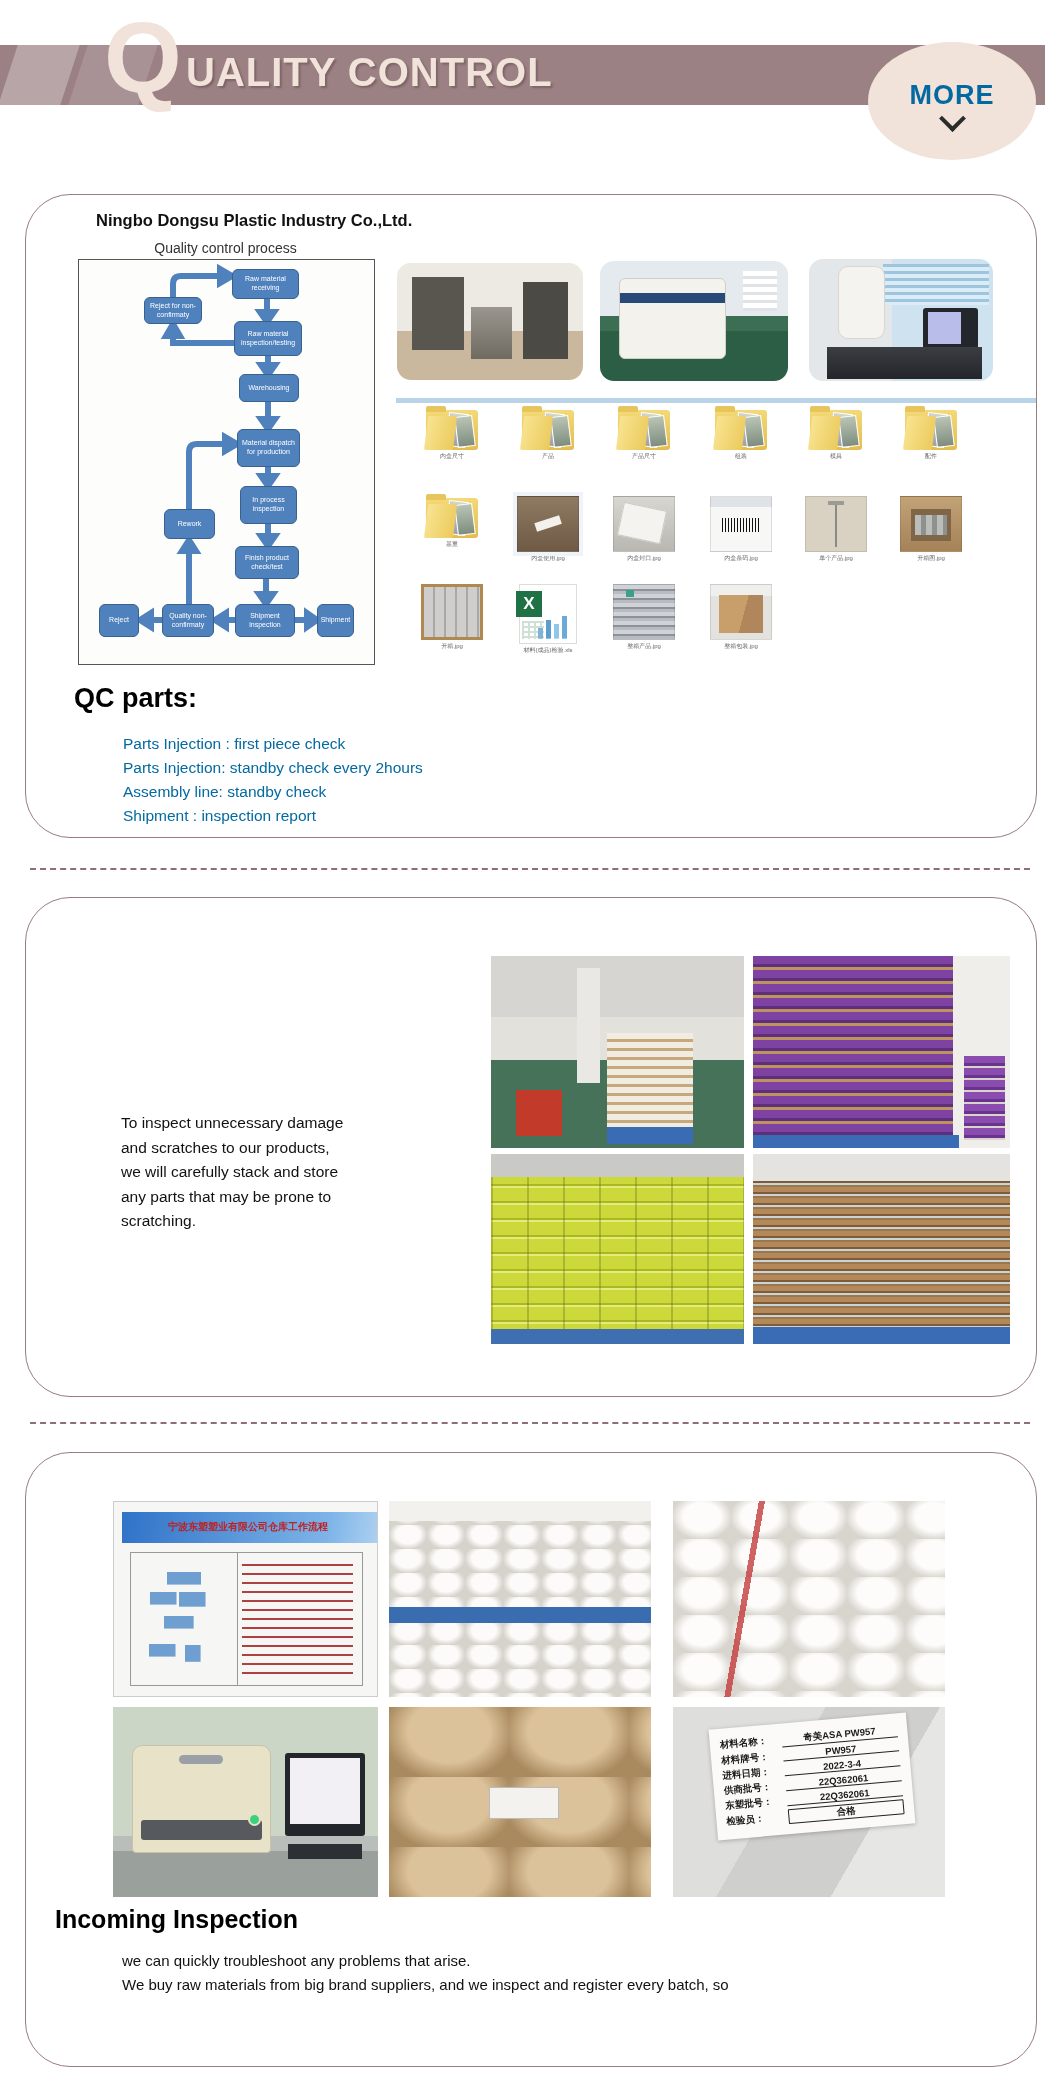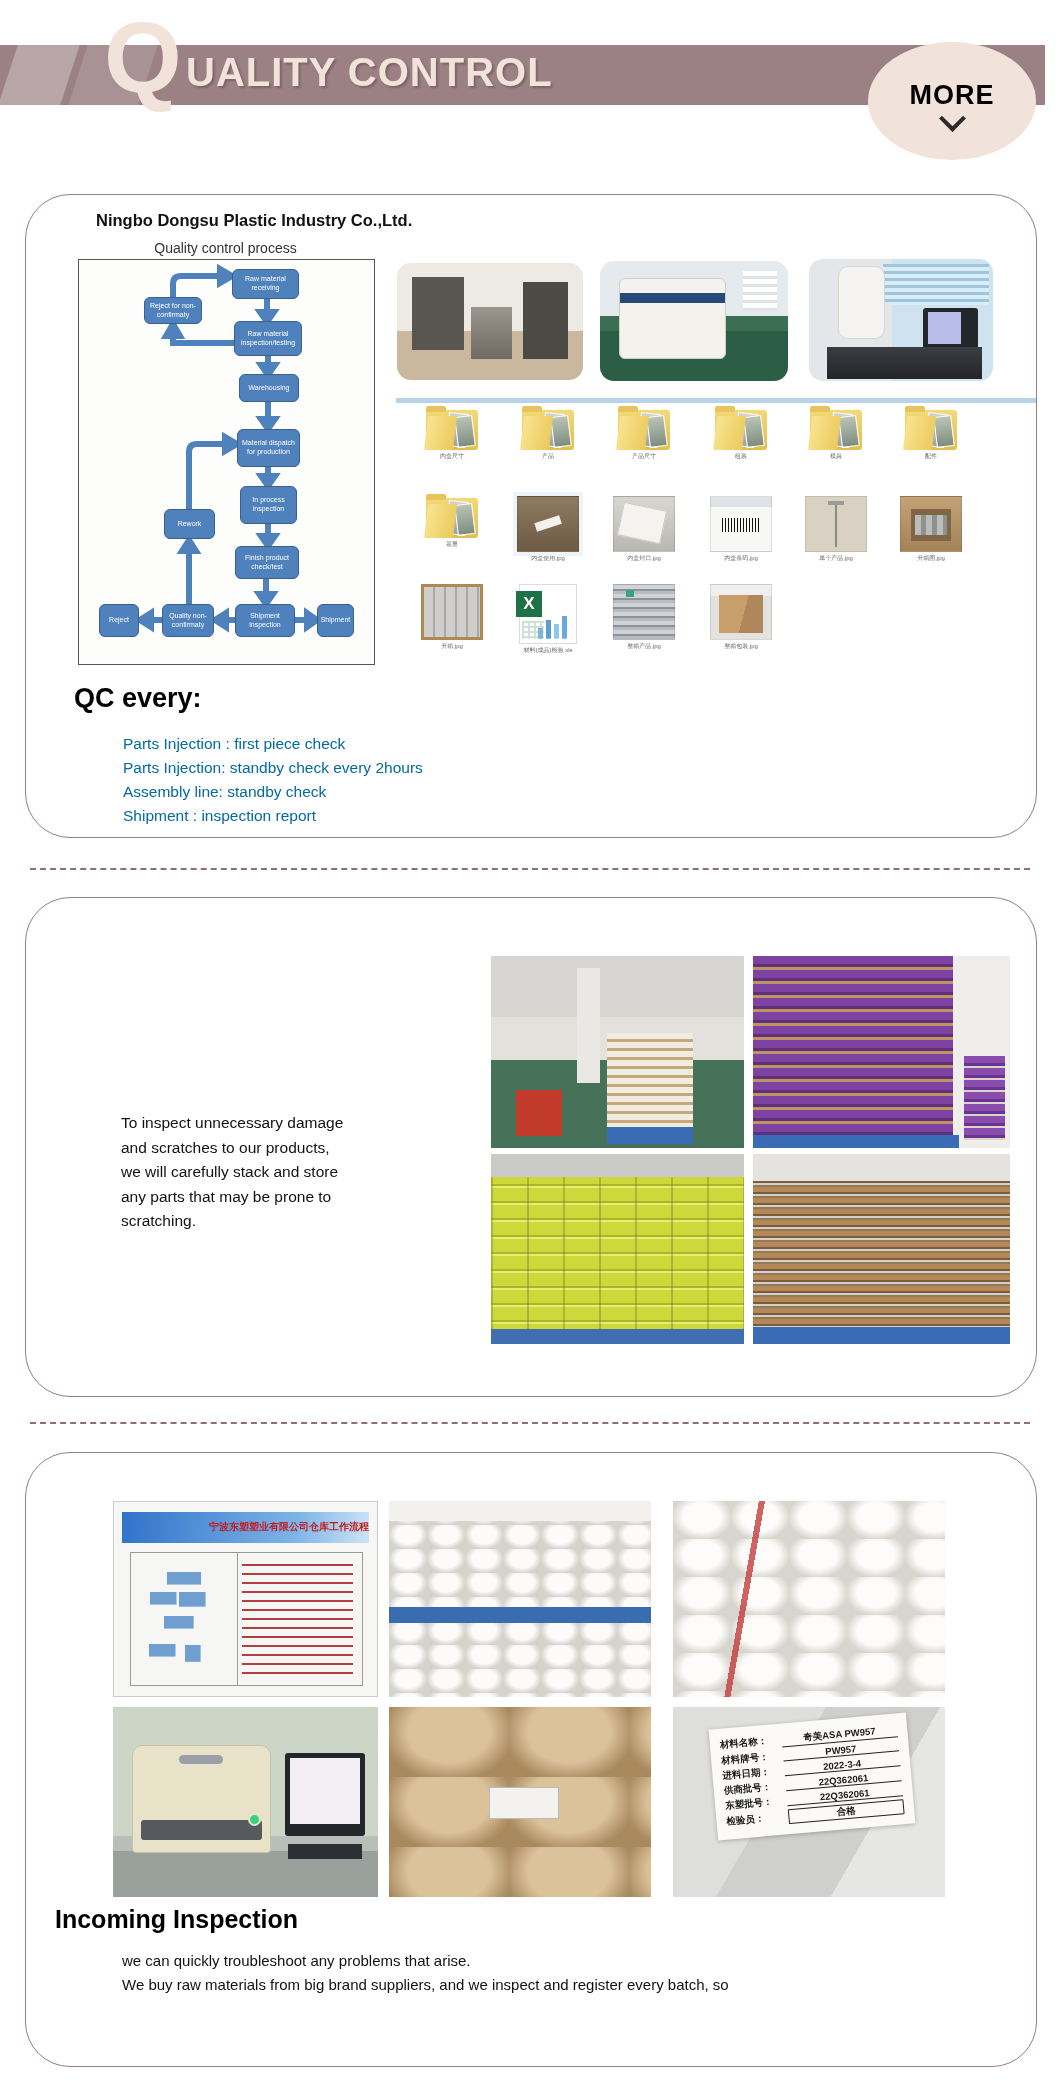--- a/index.html
+++ b/index.html
@@ -5,21 +5,21 @@
   html,body{margin:0;padding:0;background:#fff;}
   body{width:1060px;height:2095px;position:relative;font-family:"Liberation Sans",sans-serif;overflow:hidden;}
 
   
   .topbar{position:absolute;left:0;top:45px;width:1045px;height:60px;background:#9c8184;overflow:hidden;}
   .stripe1{position:absolute;left:8px;top:-5px;width:62px;height:70px;background:#b7a5a7;transform:skewX(-18deg);}
   .stripe2{position:absolute;left:78px;top:-5px;width:70px;height:70px;background:#a99296;transform:skewX(-18deg);}
   .big-q{position:absolute;left:104px;top:14px;font-size:100px;line-height:86px;font-weight:bold;color:#f1e3da;}
   .title-rest{position:absolute;left:186px;top:50px;font-size:40px;font-weight:800;color:#f1e3da;letter-spacing:1px;text-shadow:2px 2px 2px rgba(70,45,45,.35);}
   .more-btn{position:absolute;left:868px;top:42px;width:168px;height:118px;border-radius:50%;background:#f1e3da;display:flex;flex-direction:column;align-items:center;justify-content:center;cursor:pointer;}
-  .more-label{font-size:27px;font-weight:bold;color:#000000;letter-spacing:1px;margin-top:6px;}
+  .more-label{font-size:27px;font-weight:bold;color:#0369a1;letter-spacing:1px;margin-top:6px;}
   .chev{width:15px;height:15px;border-right:4px solid #2b2b2b;border-bottom:4px solid #2b2b2b;transform:rotate(45deg);margin-top:-2px;}
 
   
   .card{position:absolute;left:25px;width:1010px;border:1px solid #9a7b80;border-radius:45px;background:#fff;}
   .card1{top:194px;height:642px;}
   .card2{top:897px;height:498px;}
   .card3{top:1452px;height:613px;}
   .divider{position:absolute;left:30px;width:1000px;border-top:2px dashed #8d6f75;}
   .d1{top:868px;}
   .d2{top:1422px;}
@@ -107,21 +107,21 @@
       repeating-linear-gradient(90deg,rgba(90,100,20,.30) 0 2px,transparent 2px 36px),
       repeating-linear-gradient(180deg,#cdd83a 0 13px,#aab823 13px 15px,#e4ec7a 15px 17px);}
   .s3 .a{position:absolute;left:0;bottom:0;width:100%;height:8%;background:#3f6fb0;}
   .s4{left:727px;top:256px;width:257px;height:190px;background:
       linear-gradient(#e5e3df 0 14%,transparent 14%),
       repeating-linear-gradient(180deg,#b5885a 0 5px,#7e5c38 5px 7px,#cfd2d4 7px 9px,#96794f 9px 11px);}
   .s4 .a{position:absolute;left:0;bottom:0;width:100%;height:9%;background:#3a6cb5;}
 
   
   .t1{left:87px;top:48px;width:265px;height:196px;background:#f6f6f4;border:1px solid #ccc;box-sizing:border-box;}
-  .t1 .head{position:absolute;left:3%;top:5%;width:94%;height:16%;background:linear-gradient(100deg,#2f72c8,#7db4e8 70%,#cfe4f5);display:flex;align-items:center;justify-content:flex-end;}
+  .t1 .head{position:absolute;left:3%;top:5%;width:94%;height:16%;background:linear-gradient(100deg,#2f72c8,#7db4e8 70%,#cfe4f5);display:flex;align-items:center;justify-content:flex-start;padding-left:46px;}
   .t1 .head span{font-size:10px;font-weight:bold;color:#c31f1f;white-space:nowrap;}
   .t1 .tbl{position:absolute;left:6%;top:26%;width:88%;height:68%;border:1px solid #999;}
   .t1 .tbl::before{content:"";position:absolute;left:46%;top:0;width:1px;height:100%;background:#999;}
   .t1 .fl{position:absolute;left:6%;top:14%;width:34%;height:80%;background:
        linear-gradient(#6f9fd0 0 0) 50% 0/44% 12% no-repeat,
        linear-gradient(#6f9fd0 0 0) 10% 22%/34% 12% no-repeat,
        linear-gradient(#6f9fd0 0 0) 66% 22%/34% 14% no-repeat,
        linear-gradient(#6f9fd0 0 0) 40% 48%/38% 12% no-repeat,
        linear-gradient(#6f9fd0 0 0) 8% 78%/34% 12% no-repeat,
        linear-gradient(#6f9fd0 0 0) 64% 82%/20% 16% no-repeat;}
@@ -349,21 +349,21 @@
         <div class="lbl">整箱产品.jpg</div>
       </div>
     <div class="fitem" style="left:299px;top:186px">
         <div class="thumb t-carton">
           <i></i>
         </div>
         <div class="lbl">整箱包装.jpg</div>
       </div>
   </div>
 
-  <h2 class="qc-head" style="margin:0">QC every:</h2>
+  <h2 class="qc-head" style="margin:0">QC parts:</h2>
   <div class="qc-line" style="top:540px">Parts Injection : first piece check</div>
   <div class="qc-line" style="top:564px">Parts Injection: standby check every 2hours</div>
   <div class="qc-line" style="top:588px">Assembly line: standby check</div>
   <div class="qc-line" style="top:612px">Shipment : inspection report</div>
 </section>
 
 <div class="divider d1"></div>
 
 <section class="card card2">
   <div class="stack-par">

